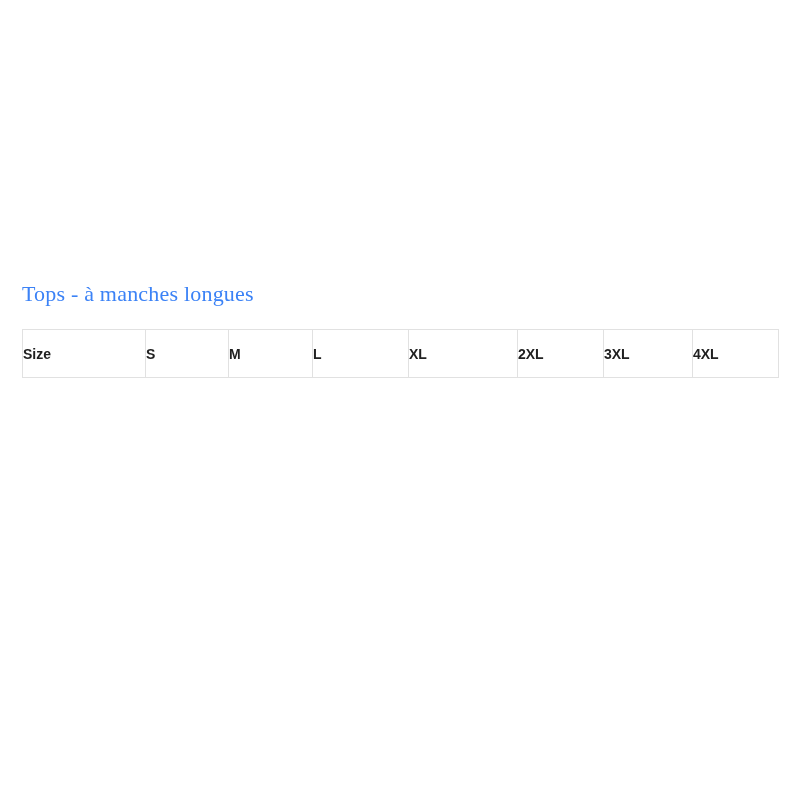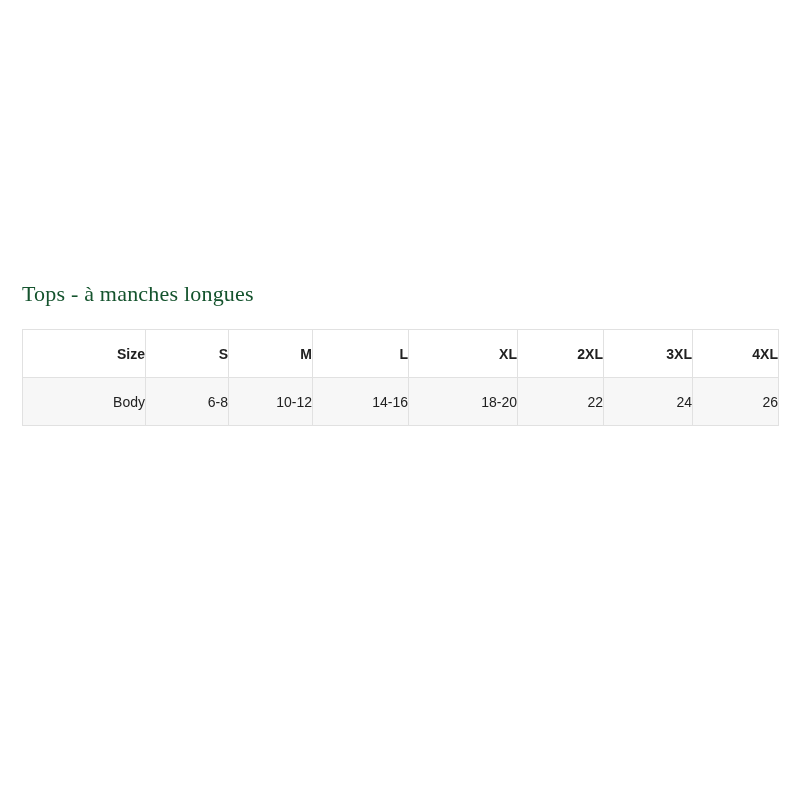--- a/index.html
+++ b/index.html
@@ -16,37 +16,37 @@
     font-family: "Liberation Sans", sans-serif;
   }
   .chart-title {
     position: absolute;
     left: 22px;
     top: 280px;
     font-family: "Liberation Serif", "DejaVu Serif", serif;
     font-size: 22px;
     line-height: 28px;
     font-weight: 500;
-    color: #14532d;
+    color: #3b82f6;
     letter-spacing: 0.2px;
   }
   table.size-table {
     position: absolute;
     left: 22px;
     top: 329px;
     width: 756px;
     border-collapse: collapse;
     table-layout: fixed;
   }
   table.size-table th,
   table.size-table td {
     border: 1px solid #e1e1e1;
     height: 47px;
     padding: 0;
-    text-align: right;
+    text-align: left;
     vertical-align: middle;
     font-size: 14px;
     color: #212121;
     font-family: "Liberation Sans", sans-serif;
   }
   table.size-table th {
     font-weight: 700;
     background: #ffffff;
   }
   table.size-table tr.stripe td {
@@ -80,26 +80,16 @@
         <th>S</th>
         <th>M</th>
         <th>L</th>
         <th>XL</th>
         <th>2XL</th>
         <th>3XL</th>
         <th>4XL</th>
       </tr>
     </thead>
     <tbody>
-      <tr class="stripe">
-        <td>Body</td>
-        <td>6-8</td>
-        <td>10-12</td>
-        <td>14-16</td>
-        <td>18-20</td>
-        <td>22</td>
-        <td>24</td>
-        <td>26</td>
-      </tr>
     </tbody>
   </table>
 
 </div>
 
 </body></html>

